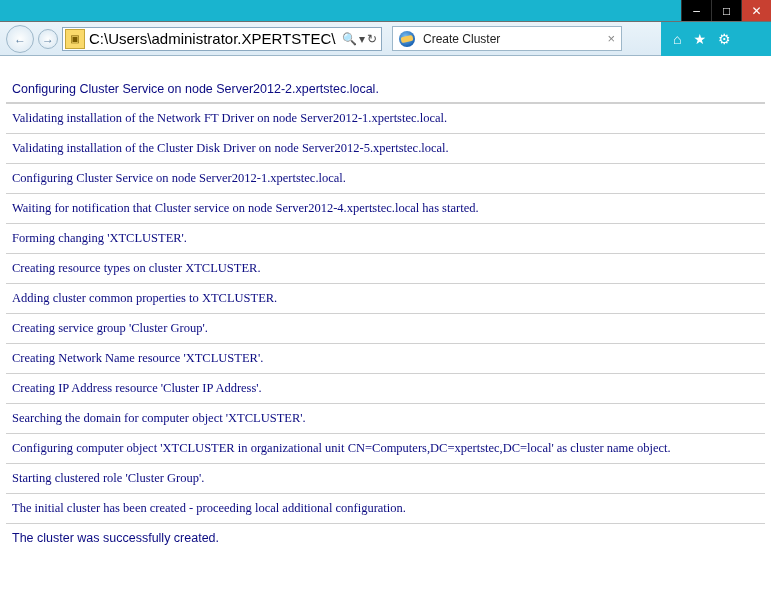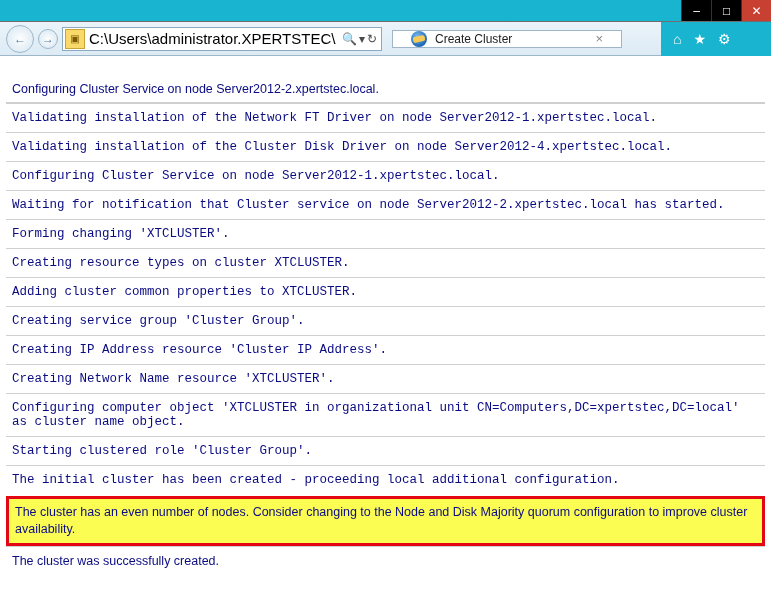--- a/index.html
+++ b/index.html
@@ -76,25 +76,25 @@
     flex:1;border:none;outline:none;
     font-size:15px;padding:0 2px;
     height:20px;
   }
   .addr-tools{
     display:flex;align-items:center;gap:2px;padding:0 4px;color:#4a4a4a;
   }
   .addr-tools span{cursor:pointer;font-size:12px;}
   .tabbar{
     flex:0 0 230px;
-    height:18px;
+    height:25px;
     border:1px solid #9db7c9;
     background:#fff;
     display:flex;align-items:center;
-    padding:0 18px;
+    padding:0 6px;
     gap:8px;
     margin-left:6px;
     position:relative;
   }
   .tabbar .e-icon{
     width:16px;height:16px;border-radius:50%;
     background:radial-gradient(circle at 40% 35%, #7abdf0,#1e66b5 70%);
     position:relative;
   }
   .tabbar .e-icon::after{
@@ -122,21 +122,21 @@
     padding:8px 6px 6px 6px;
     height:calc(591px - 22px - 34px);
     overflow:hidden;
     margin-top:20px;
   }
   .log-line{
     padding:7px 6px;
     border-top:1px solid #d0d0d0;
     font-size:12.5px;
     color:#0b0b82;
-    font-family:Liberation Mono, monospace;
+    font-family:Liberation Serif, serif;
   }
   .highlight-box{
     border:3px solid #E30613;
     background:#FCFD52;
     padding:5px 6px;
     margin-top:2px;
     color:#0b0b82;
     font-size:12.5px;
     line-height:1.35;
   }
@@ -187,30 +187,30 @@
 <div class="right-tools">
   <span>⌂</span>
   <span>★</span>
   <span>⚙</span>
 </div>
 
 <div class="content">
   <div class="partial">Configuring Cluster Service on node Server2012-2.xpertstec.local.</div>
   <div id="log-list">
       <div class="log-line">Validating installation of the Network FT Driver on node Server2012-1.xpertstec.local.</div>
-      <div class="log-line">Validating installation of the Cluster Disk Driver on node Server2012-4.xpertstec.local.</div>
+      <div class="log-line">Validating installation of the Cluster Disk Driver on node Server2012-5.xpertstec.local.</div>
       <div class="log-line">Configuring Cluster Service on node Server2012-1.xpertstec.local.</div>
-      <div class="log-line">Waiting for notification that Cluster service on node Server2012-2.xpertstec.local has started.</div>
+      <div class="log-line">Waiting for notification that Cluster service on node Server2012-4.xpertstec.local has started.</div>
       <div class="log-line">Forming changing 'XTCLUSTER'.</div>
       <div class="log-line">Creating resource types on cluster XTCLUSTER.</div>
       <div class="log-line">Adding cluster common properties to XTCLUSTER.</div>
       <div class="log-line">Creating service group 'Cluster Group'.</div>
+      <div class="log-line">Creating Network Name resource 'XTCLUSTER'.</div>
       <div class="log-line">Creating IP Address resource 'Cluster IP Address'.</div>
-      <div class="log-line">Creating Network Name resource 'XTCLUSTER'.</div>
+      <div class="log-line">Searching the domain for computer object 'XTCLUSTER'.</div>
       <div class="log-line">Configuring computer object 'XTCLUSTER in organizational unit CN=Computers,DC=xpertstec,DC=local' as cluster name object.</div>
       <div class="log-line">Starting clustered role 'Cluster Group'.</div>
       <div class="log-line">The initial cluster has been created - proceeding local additional configuration.</div>
     </div>
-  <div class="highlight-box">The cluster has an even number of nodes. Consider changing to the Node and Disk Majority quorum configuration to improve cluster availability.</div>
   <div id="log-after">
       <div class="log-after">The cluster was successfully created.</div>
     </div>
 </div>
 
 </body></html>

